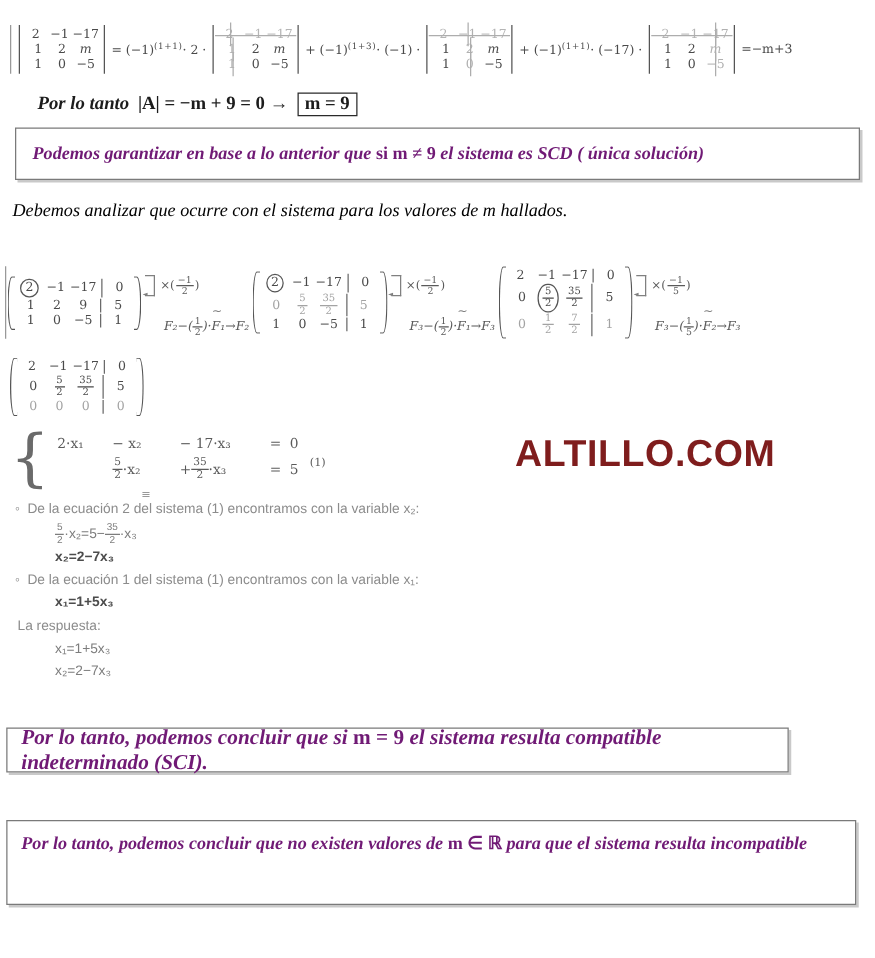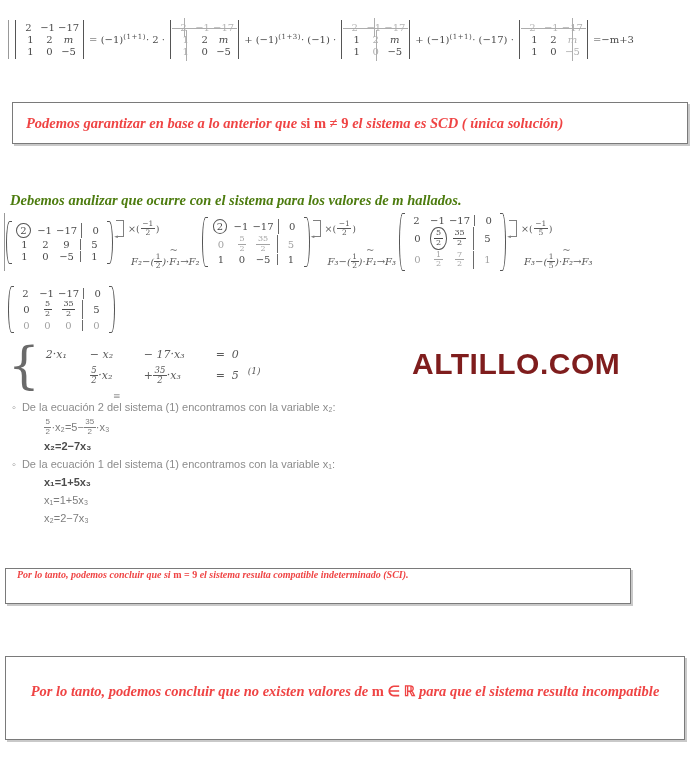--- a/index.html
+++ b/index.html
@@ -35,30 +35,30 @@
   
   .deduction{position:absolute;left:30px;top:74px;display:flex;align-items:center;gap:7px;
              font-family:"Liberation Serif",serif;font-size:15px;color:#1c1c1c;}
   .deduction .lead{font-style:italic;font-weight:bold;}
   .deduction .math{font-weight:bold;}
   .mbox{border:1.4px solid #2a2a2a;padding:0 5px;font-weight:bold;}
 
   
   .callout{position:absolute;background:#fff;border:1.6px solid #7a7a7a;
            box-shadow:2px 2px 0 #c9c9c9;font-family:"Liberation Serif",serif;
-           font-style:italic;font-weight:bold;color:#ef4444;}
+           font-style:italic;font-weight:bold;color:#701a75;}
   #box-scd{left:12px;top:102px;width:648px;height:40px;font-size:14.5px;display:flex;align-items:center;padding:0 13px;}
-  #box-sci{left:5px;top:568px;width:602px;height:34px;font-size:10px;display:flex;align-items:flex-start;padding:0 11px;}
-  #box-si{left:5px;top:656px;width:656px;min-height:52px;font-size:14.5px;display:block;padding:24px 11px 6px 11px;line-height:1.5;text-align:center;}
+  #box-sci{left:5px;top:582px;width:602px;height:34px;font-size:17px;display:flex;align-items:center;padding:0 11px;}
+  #box-si{left:5px;top:656px;width:656px;min-height:52px;font-size:14.5px;display:block;padding:8px 11px 6px 11px;line-height:1.5;}
   .emph{font-style:normal;}
   .blockline{display:block;}
 
   
   .analysis{position:absolute;left:10px;top:158px;font-family:"Liberation Serif",serif;
-            font-style:italic;font-weight:bold;font-size:14.5px;color:#4d7c0f;line-height:1.6;margin-top:31px;}
+            font-style:italic;font-weight:normal;font-size:14.5px;color:#000000;line-height:1.6;}
   .analysis .emph{font-style:normal;}
 
   
   .gauss{position:absolute;left:4px;top:213px;display:flex;align-items:center;
          font-size:10px;white-space:nowrap;color:#4a4a4a;}
   .gauss .mcell{min-width:19px;}
   .trans{display:flex;flex-direction:column;align-items:flex-start;margin:0 3px;}
   .hookline{display:flex;align-items:center;font-size:9.5px;color:#5a5a5a;gap:1px;margin-top:6px;}
   .hk{position:relative;width:7px;height:15px;border-top:1px solid #808080;border-right:1px solid #808080;border-bottom:1px solid #808080;margin-right:3px;}
   .hk::after{content:'◄';position:absolute;font-size:5px;left:-2px;bottom:-3px;color:#808080;}
@@ -69,21 +69,21 @@
 
   
   .m4wrap{position:absolute;left:8px;top:286px;display:flex;font-size:10px;color:#4a4a4a;}
   .m4wrap .mcell{min-width:19px;}
 
   
   .system{position:absolute;left:8px;top:340px;display:flex;align-items:flex-start;color:#5a5a5a;}
   .sysbrace{font-size:50px;font-weight:300;line-height:1.05;color:#6a6a6a;}
   .sysgrid{display:grid;grid-template-columns:44px 54px 72px 16px 16px 26px;align-items:center;
            font-size:11px;margin:8px 0 0 6px;row-gap:5px;}
-  .sysgrid .cell{display:flex;align-items:center;font-style:italic;}
+  .sysgrid .cell{display:flex;align-items:center;}
   .sysgrid .frac{font-size:8.5px;}
   .tag{font-size:9px;position:relative;top:-5px;}
   .equiv{font-size:9px;color:#999;justify-content:center;}
 
   
   .watermark{position:absolute;left:412px;top:347px;font-family:"Liberation Sans",sans-serif;
              font-weight:bold;font-size:30px;color:#7f1d1d;letter-spacing:.5px;}
 
   
   .steps{position:absolute;left:12px;top:397px;font-family:"Liberation Sans",sans-serif;
@@ -256,20 +256,25 @@
             <span class="mcell cutc">
               <span>−5</span>
             </span>
           </span>
         </span>
         <span class="dbar"></span>
       </span>
     <span>=−m+3</span>
   </div>
 
+  <div class="deduction">
+    <span class="lead">Por lo tanto</span>
+    <span class="math">|A| = −m + 9 = 0 →</span>
+    <span class="mbox">m = 9</span>
+  </div>
 
   <div class="callout" id="box-scd">
     <span><span>Podemos garantizar en base a lo anterior que </span><span class="emph">si m ≠ 9</span><span>  el sistema es  SCD ( única solución)</span></span>
   </div>
 
   <div class="analysis">
     <div>Debemos analizar que ocurre con el sistema para los valores de m hallados.</div>
   </div>
 
   <div class="gauss">
@@ -624,20 +629,21 @@
           <span>2</span>
         </span>
         <span>·x₃</span>
       </div>
     <div class="eqline beq">x₂=2−7x₃</div>
     <div class="bline">
         <span>◦</span>
         <span>De la ecuación 1 del sistema (1) encontramos con la variable x₁:</span>
       </div>
     <div class="eqline beq">x₁=1+5x₃</div>
+    <div class="resp">La respuesta:</div>
     <div class="eqline">x₁=1+5x₃</div>
     <div class="eqline">x₂=2−7x₃</div>
   </div>
 
   <div class="callout" id="box-sci">
     <span><span>Por lo tanto, podemos concluir que si </span><span class="emph">m = 9</span><span> el sistema resulta compatible indeterminado  (SCI).</span></span>
   </div>
 
   <div class="callout" id="box-si">
     <span><span>Por lo tanto, podemos concluir que no existen valores de </span><span class="emph">m ∈ ℝ</span><span> para que el sistema resulta incompatible </span></span>

